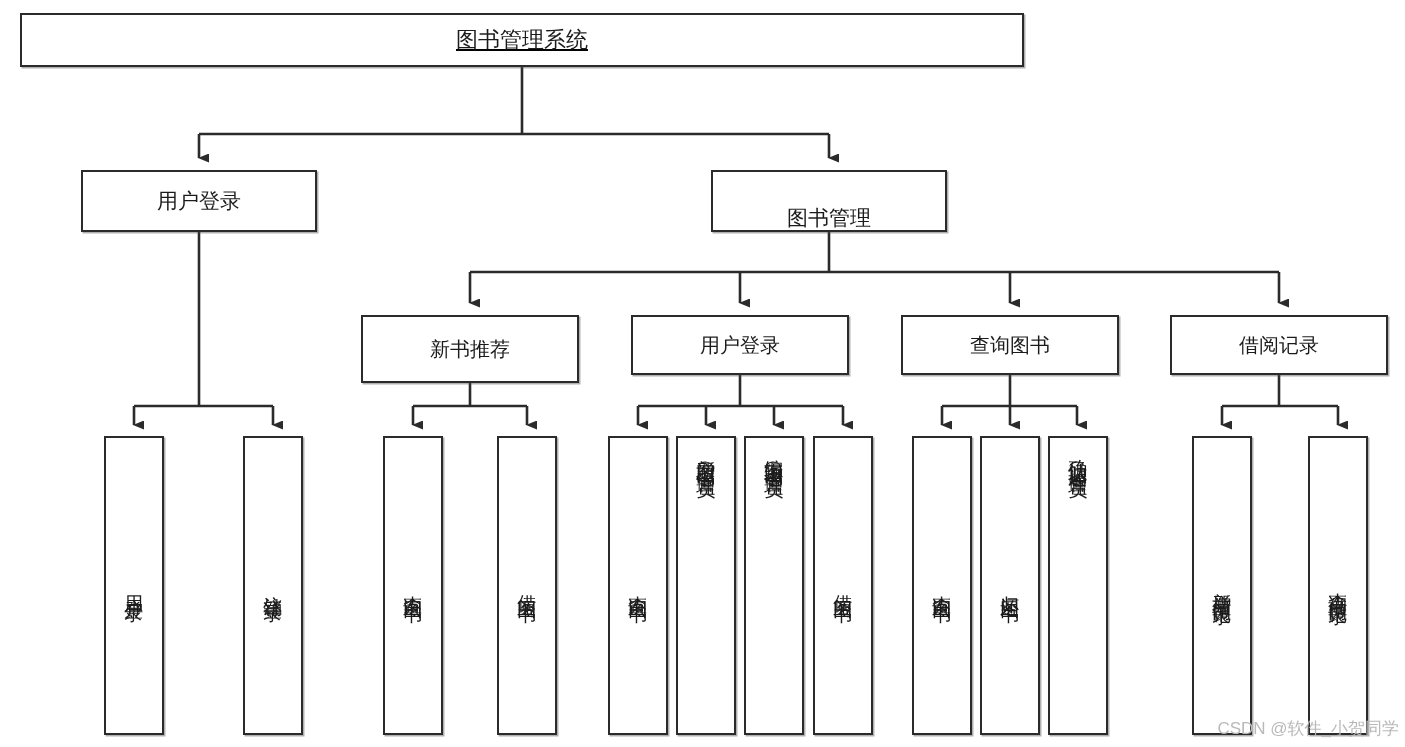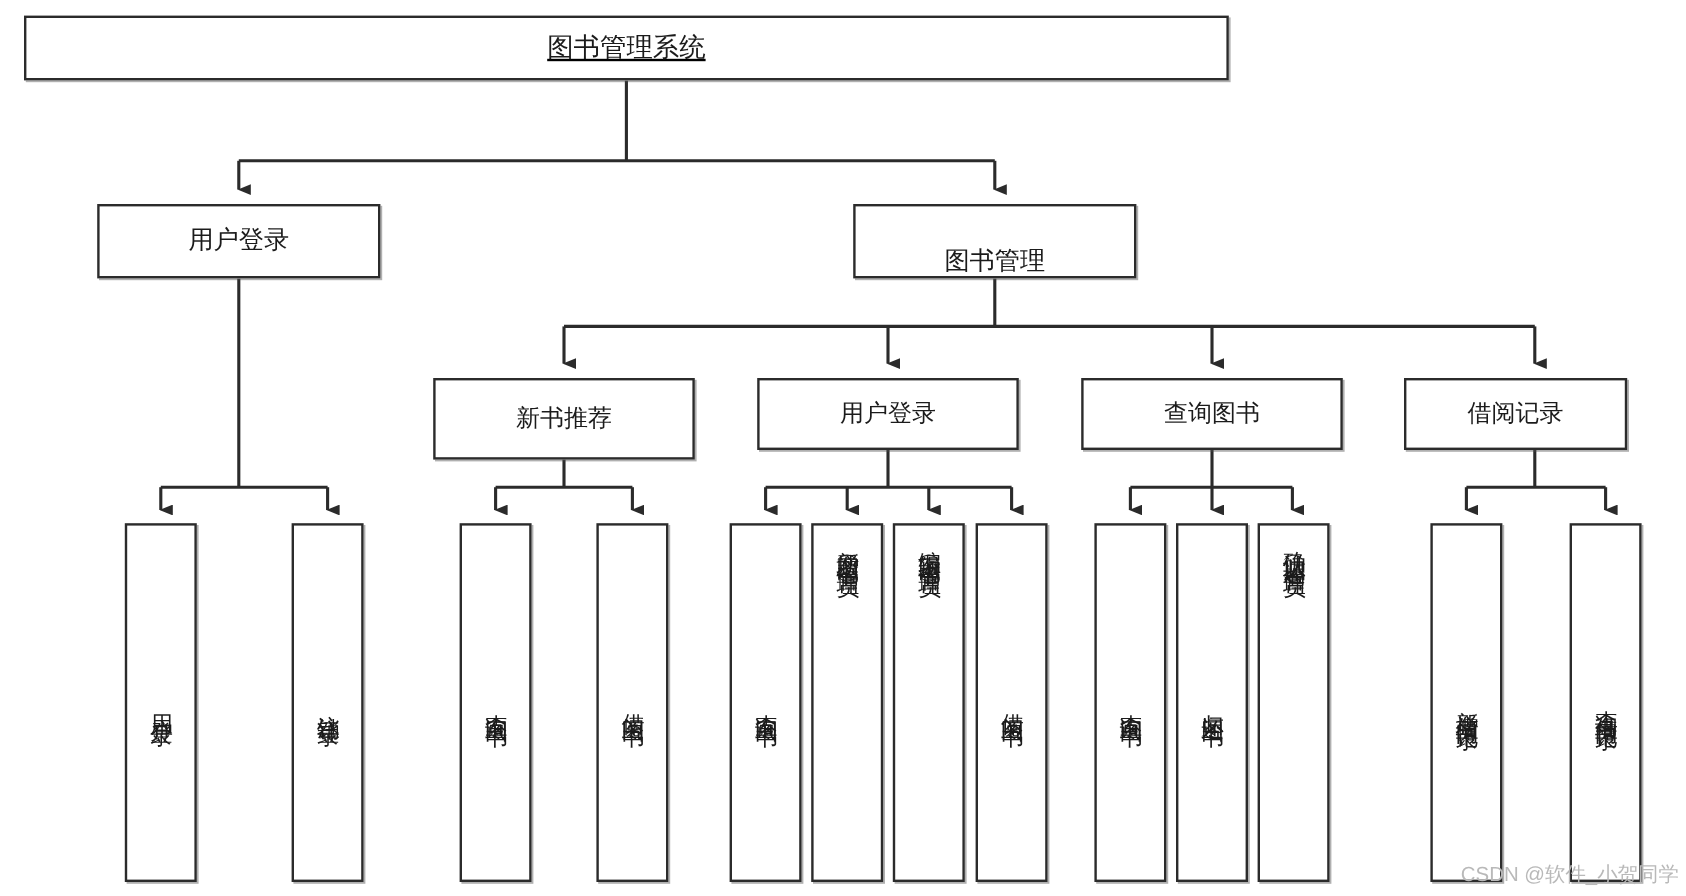--- a/index.html
+++ b/index.html
@@ -148,21 +148,21 @@
 
   <div class="node level-3" style="left:361px; top:315px; width:218px; height:68px;">
     <span class="node-label">新书推荐</span>
   </div>
   <div class="node level-3" style="left:631px; top:315px; width:218px; height:60px;">
     <span class="node-label">用户登录</span>
   </div>
   <div class="node level-3" style="left:901px; top:315px; width:218px; height:60px;">
     <span class="node-label">查询图书</span>
   </div>
-  <div class="node level-3" style="left:1170px; top:315px; width:186px; height:60px;">
+  <div class="node level-3" style="left:1170px; top:315px; width:218px; height:60px;">
     <span class="node-label">借阅记录</span>
   </div>
 
   <div class="node level-4 center-v" style="left:104px; top:436px; width:60px; height:299px;">
     <span class="node-label">用户登录</span>
   </div>
   <div class="node level-4 center-v" style="left:243px; top:436px; width:60px; height:299px;">
     <span class="node-label">注销登录</span>
   </div>
 

